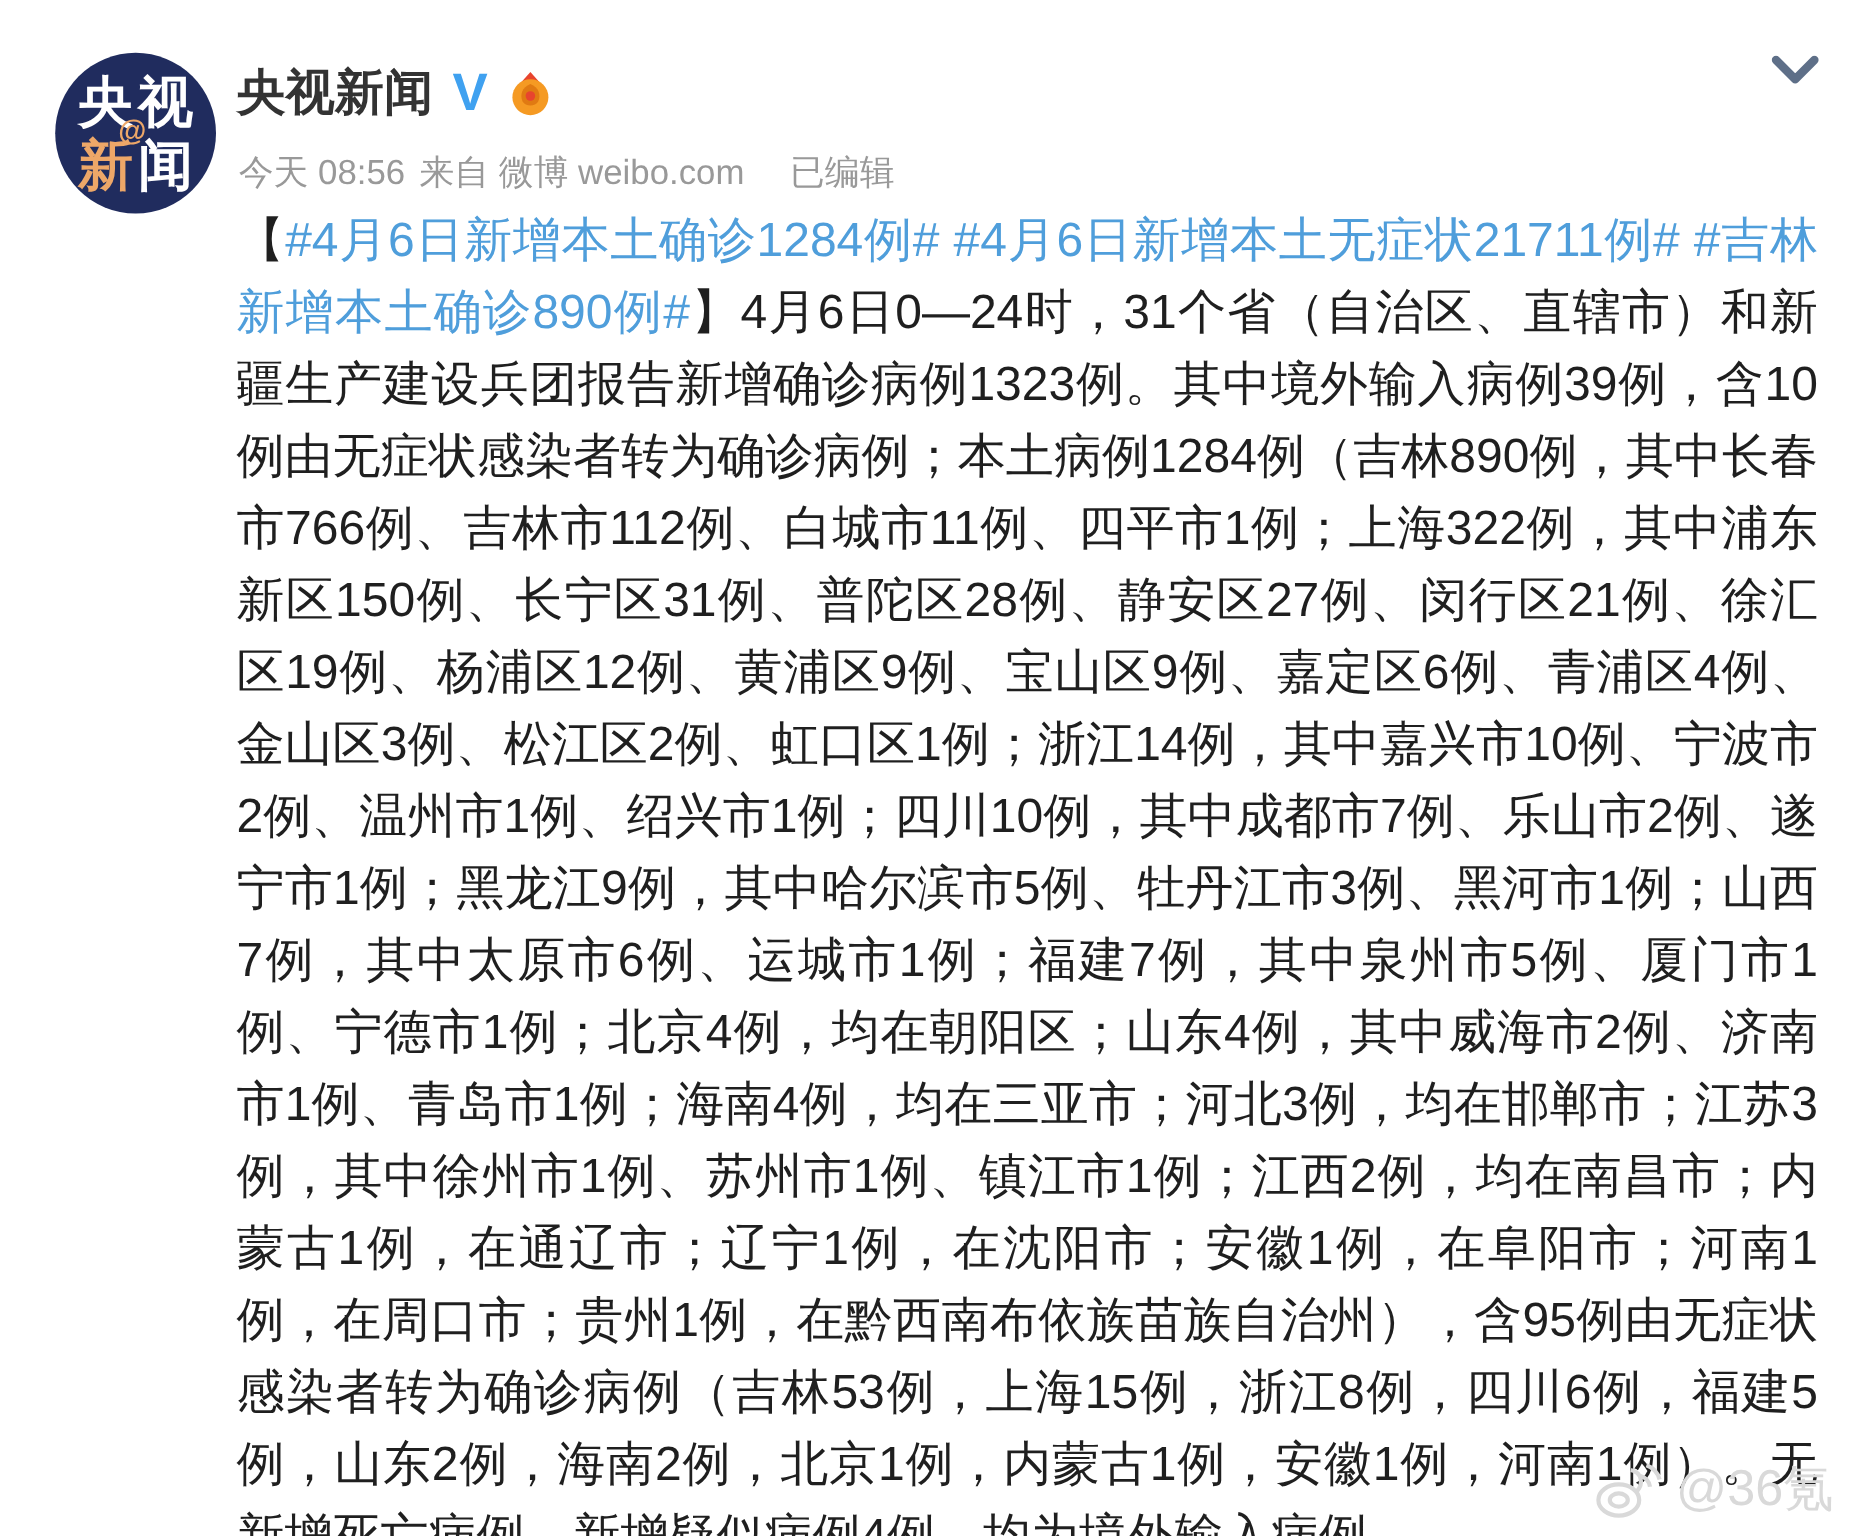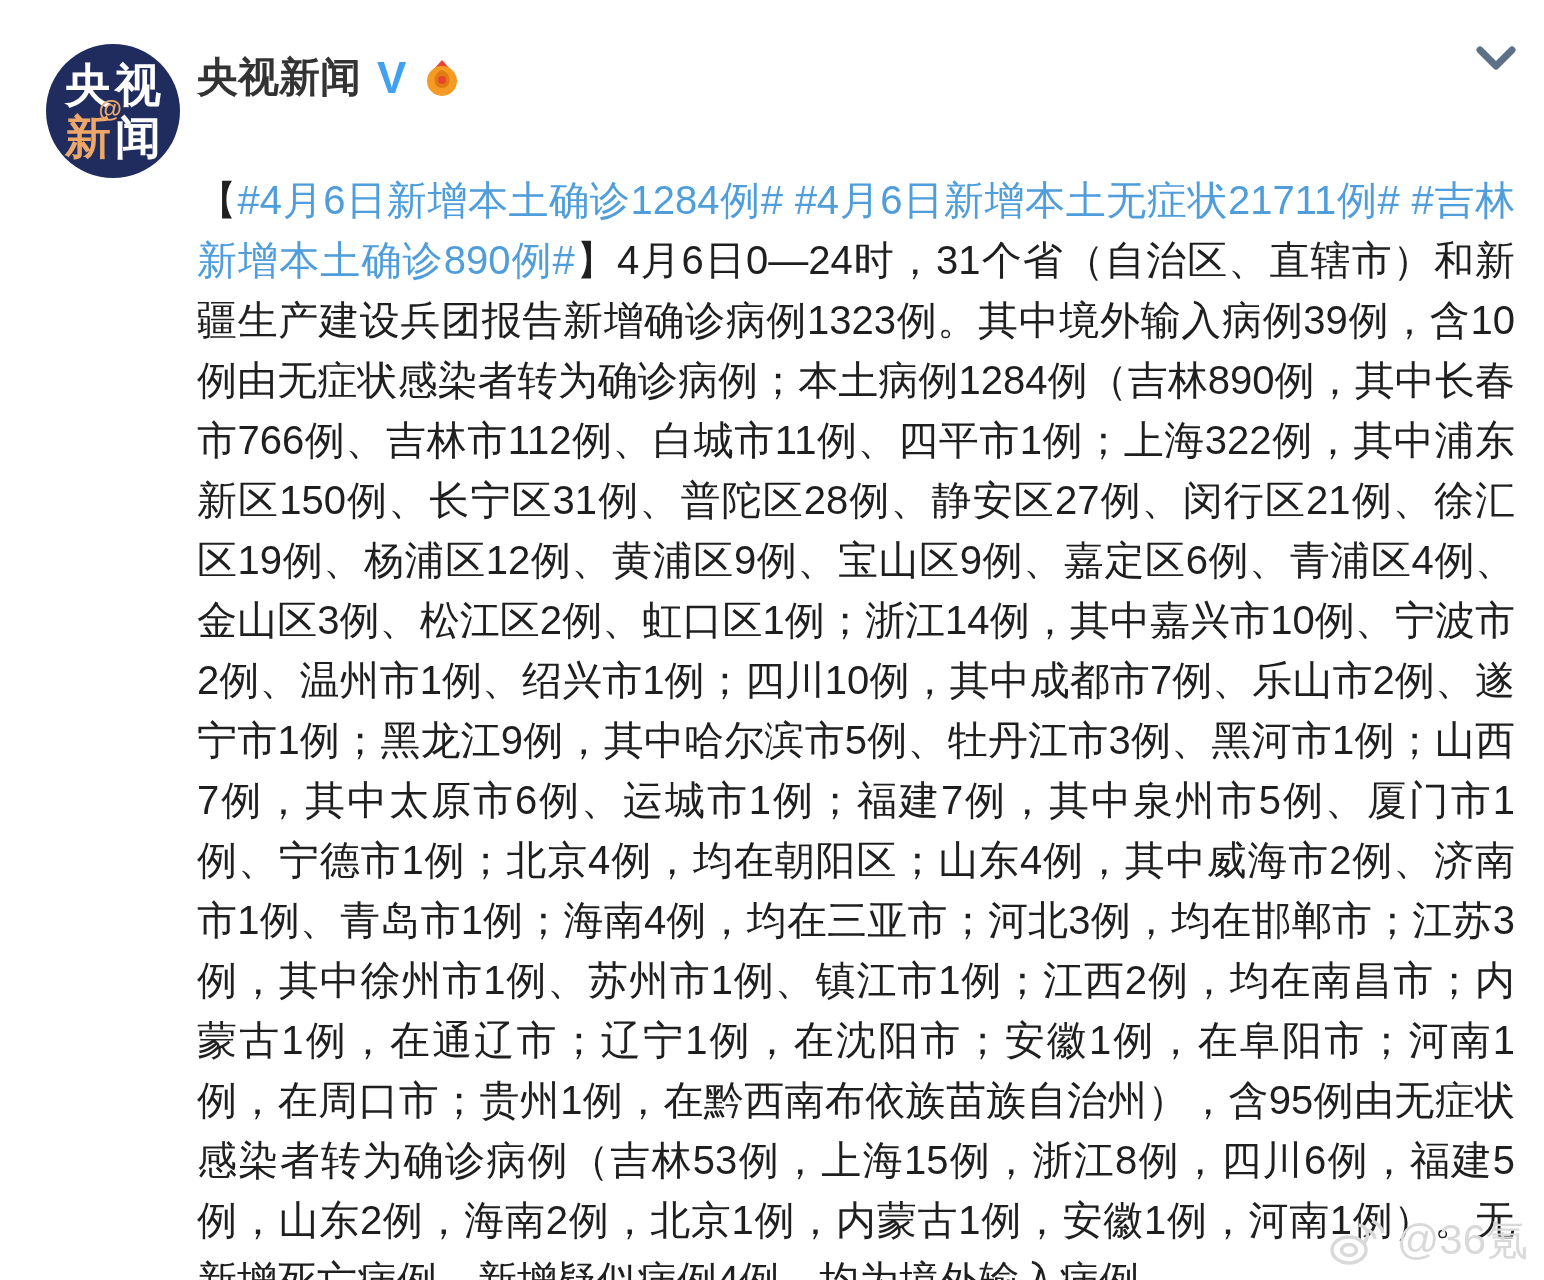--- a/index.html
+++ b/index.html
@@ -76,20 +76,25 @@
     <span class="member-badge">
       <svg width="40" height="40" viewBox="0 0 40 40">
         <path class="badge-top" d="M20 2 L28 11 L12 11 Z"></path>
         <circle class="badge-body" cx="20" cy="23" r="15"></circle>
         <path class="badge-inner" d="M20 12 c7 3 9 9 6.5 14.5 c-2.5 4.5 -10.5 4.5 -13 0 C11 21 13 15 20 12 Z"></path>
         <circle class="badge-top" cx="20" cy="22" r="4"></circle>
       </svg>
     </span>
   </div>
 
+  <div class="meta-row">
+    <span class="meta-time">今天 08:56</span>
+    <span class="meta-source">来自 微博 weibo.com</span>
+    <span class="meta-edited">已编辑</span>
+  </div>
 
   <span class="chevron">
     <svg viewBox="0 0 40 26" width="40" height="26">
       <path d="M4 4 L20 20 L36 4" fill="none" stroke="var(--chevron-gray)" stroke-width="7" stroke-linecap="round" stroke-linejoin="round"></path>
     </svg>
   </span>
 
   <div class="content"><span>【</span><span><a class="hashtag">#4月6日新增本土确诊1284例#</a> <a class="hashtag">#4月6日新增本土无症状21711例#</a> <a class="hashtag">#吉林新增本土确诊890例#</a></span><span>】</span><span>4月6日0—24时，31个省（自治区、直辖市）和新疆生产建设兵团报告新增确诊病例1323例。其中境外输入病例39例，含10例由无症状感染者转为确诊病例；本土病例1284例（吉林890例，其中长春市766例、吉林市112例、白城市11例、四平市1例；上海322例，其中浦东新区150例、长宁区31例、普陀区28例、静安区27例、闵行区21例、徐汇区19例、杨浦区12例、黄浦区9例、宝山区9例、嘉定区6例、青浦区4例、金山区3例、松江区2例、虹口区1例；浙江14例，其中嘉兴市10例、宁波市2例、温州市1例、绍兴市1例；四川10例，其中成都市7例、乐山市2例、遂宁市1例；黑龙江9例，其中哈尔滨市5例、牡丹江市3例、黑河市1例；山西7例，其中太原市6例、运城市1例；福建7例，其中泉州市5例、厦门市1例、宁德市1例；北京4例，均在朝阳区；山东4例，其中威海市2例、济南市1例、青岛市1例；海南4例，均在三亚市；河北3例，均在邯郸市；江苏3例，其中徐州市1例、苏州市1例、镇江市1例；江西2例，均在南昌市；内蒙古1例，在通辽市；辽宁1例，在沈阳市；安徽1例，在阜阳市；河南1例，在周口市；贵州1例，在黔西南布依族苗族自治州），含95例由无症状感染者转为确诊病例（吉林53例，上海15例，浙江8例，四川6例，福建5例，山东2例，海南2例，北京1例，内蒙古1例，安徽1例，河南1例）。无新增死亡病例。新增疑似病例4例，均为境外输入病例。</span></div>
 
   <div class="watermark">

